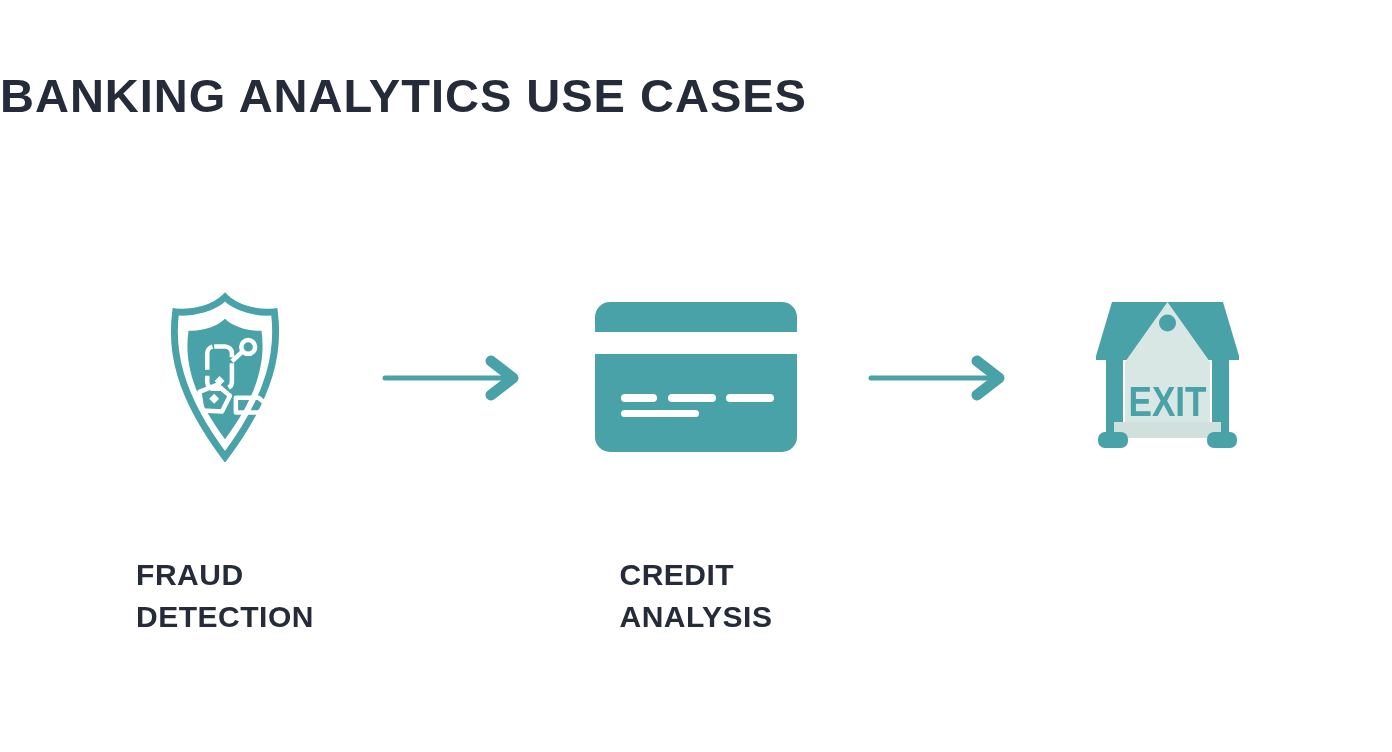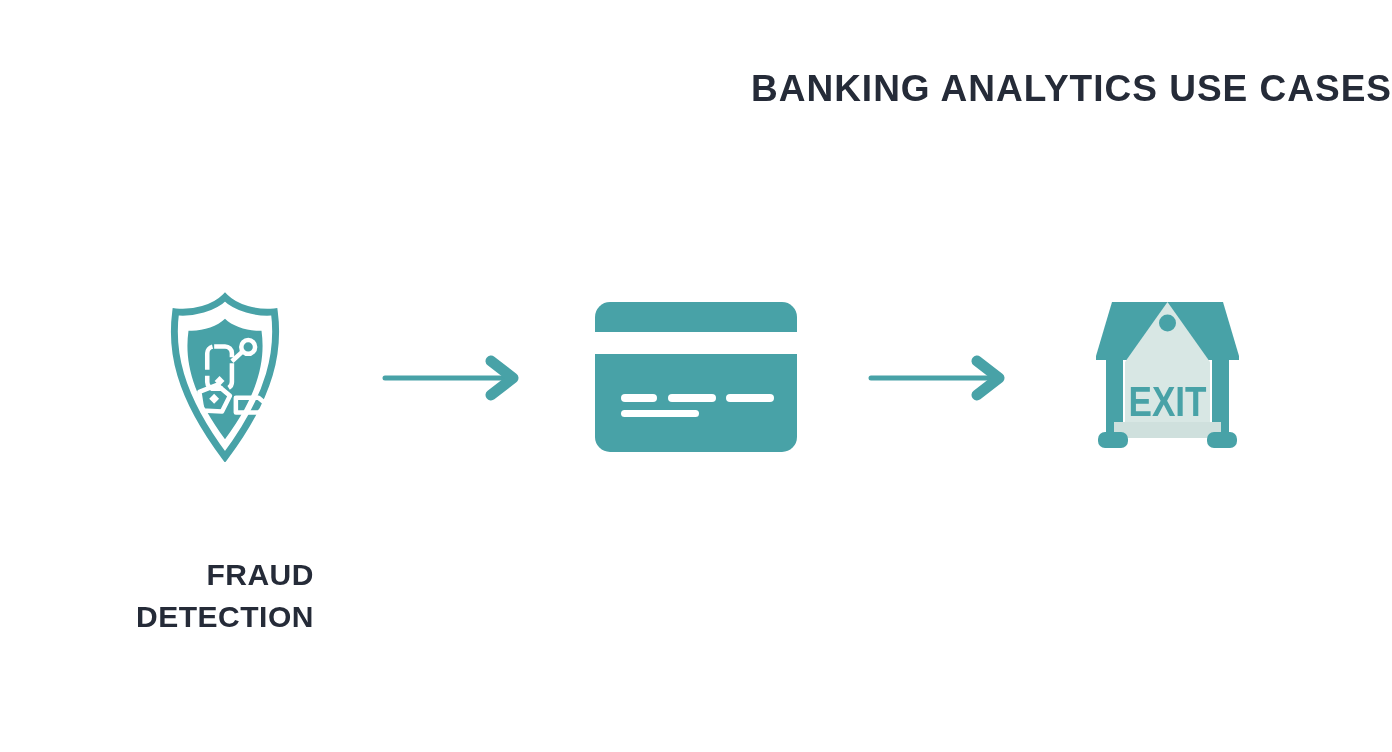--- a/index.html
+++ b/index.html
@@ -15,22 +15,22 @@
   .canvas{
     position:relative;
     width:1392px; height:752px;
     background:var(--bg);
     overflow:hidden;
     margin:0 auto;
   }
   .title{
     position:absolute;
     top:68px; left:0; width:100%;
-    text-align:right;
-    font-size:37px;
+    text-align:left;
+    font-size:47px;
     font-weight:bold;
     letter-spacing:1px;
     color:var(--dark);
   }
   .use-case{
     position:absolute;
     top:292px;
     width:340px;
     display:flex;
     flex-direction:column;
@@ -41,21 +41,21 @@
   .use-case.credit{ left:526px; }
   .use-case.churn{ left:997px; }
   .icon-box{
     height:170px;
     display:flex;
     align-items:center;
     justify-content:center;
   }
   .uc-label{
     margin-top:54px;
-    text-align:right;
+    text-align:left;
     font-size:30px;
     font-weight:bold;
     line-height:42px;
     letter-spacing:0.5px;
     color:var(--dark);
     white-space:pre-line;
   }
   .flow-arrow{
     position:absolute;
     top:354px;
@@ -102,20 +102,22 @@
         <rect x="0" y="0" width="202" height="150" rx="15" fill="#48a2a7"></rect>
         <rect x="0" y="30" width="202" height="22" fill="#ffffff"></rect>
         <g fill="#ffffff">
           <rect x="26" y="92" width="36" height="8" rx="4"></rect>
           <rect x="73" y="92" width="48" height="8" rx="4"></rect>
           <rect x="131" y="92" width="48" height="8" rx="4"></rect>
           <rect x="26" y="108" width="78" height="7" rx="3.5"></rect>
         </g>
       </svg>
     </div>
+    <div class="uc-label">CREDIT
+ANALYSIS</div>
   </div>
 
   <svg class="flow-arrow a2" viewBox="0 0 150 48">
     <line x1="5" y1="24" x2="124" y2="24" stroke="#48a2a7" stroke-width="5" stroke-linecap="round"></line>
     <path d="M111 7 L133 24 L111 41" fill="none" stroke="#48a2a7" stroke-width="11" stroke-linejoin="round" stroke-linecap="round"></path>
   </svg>
 
   <div class="use-case churn">
     <div class="icon-box">
       <svg width="147" height="162" viewBox="0 0 147 162">

